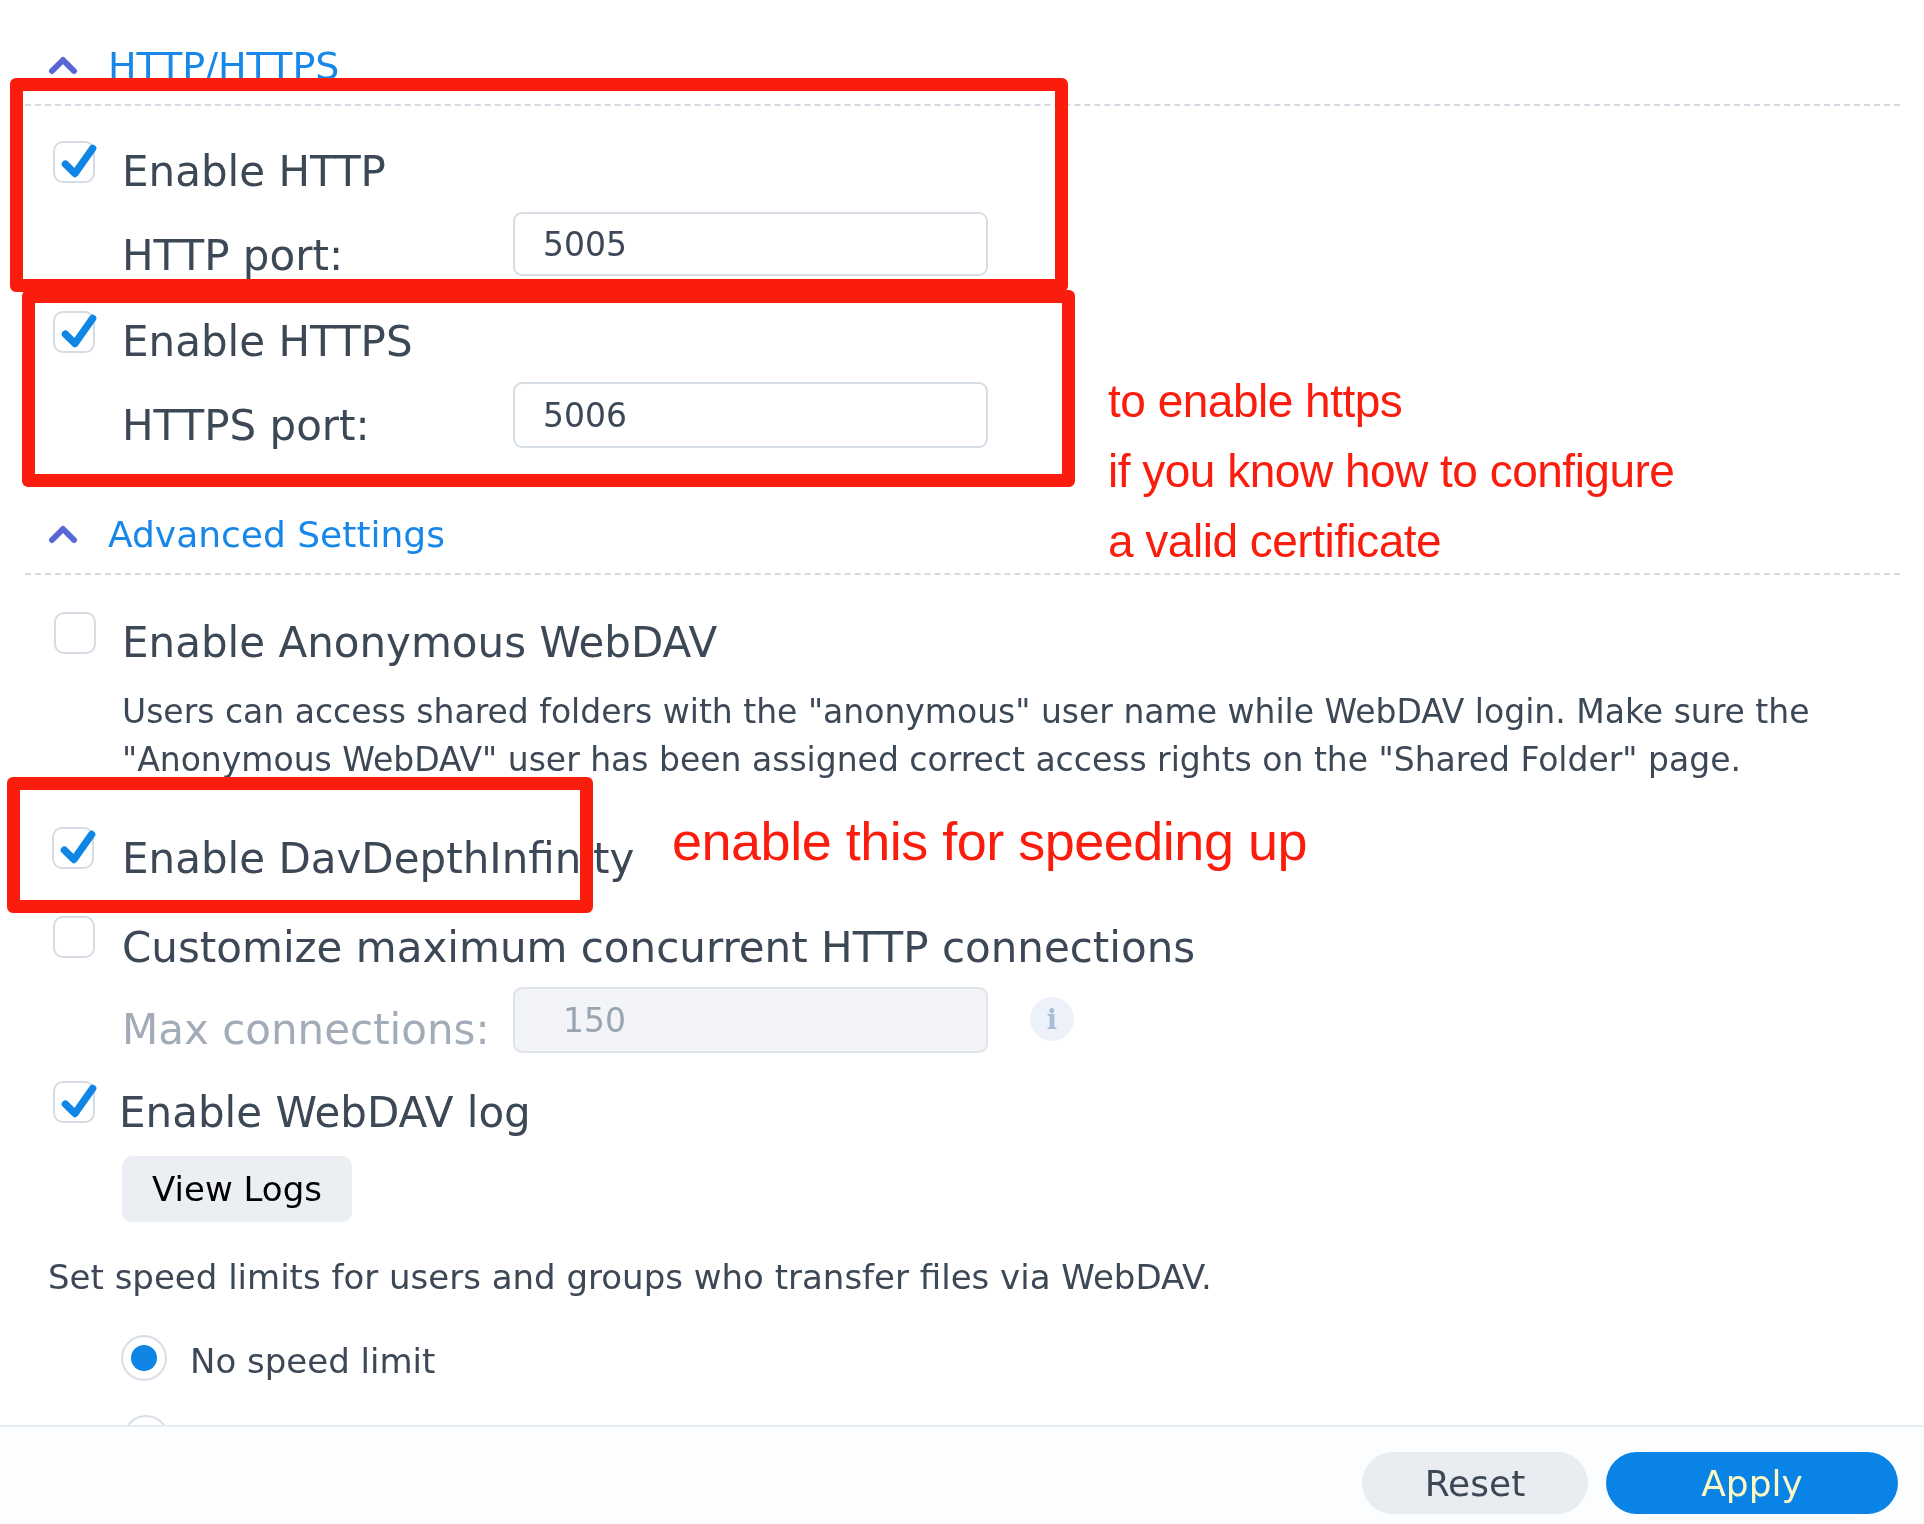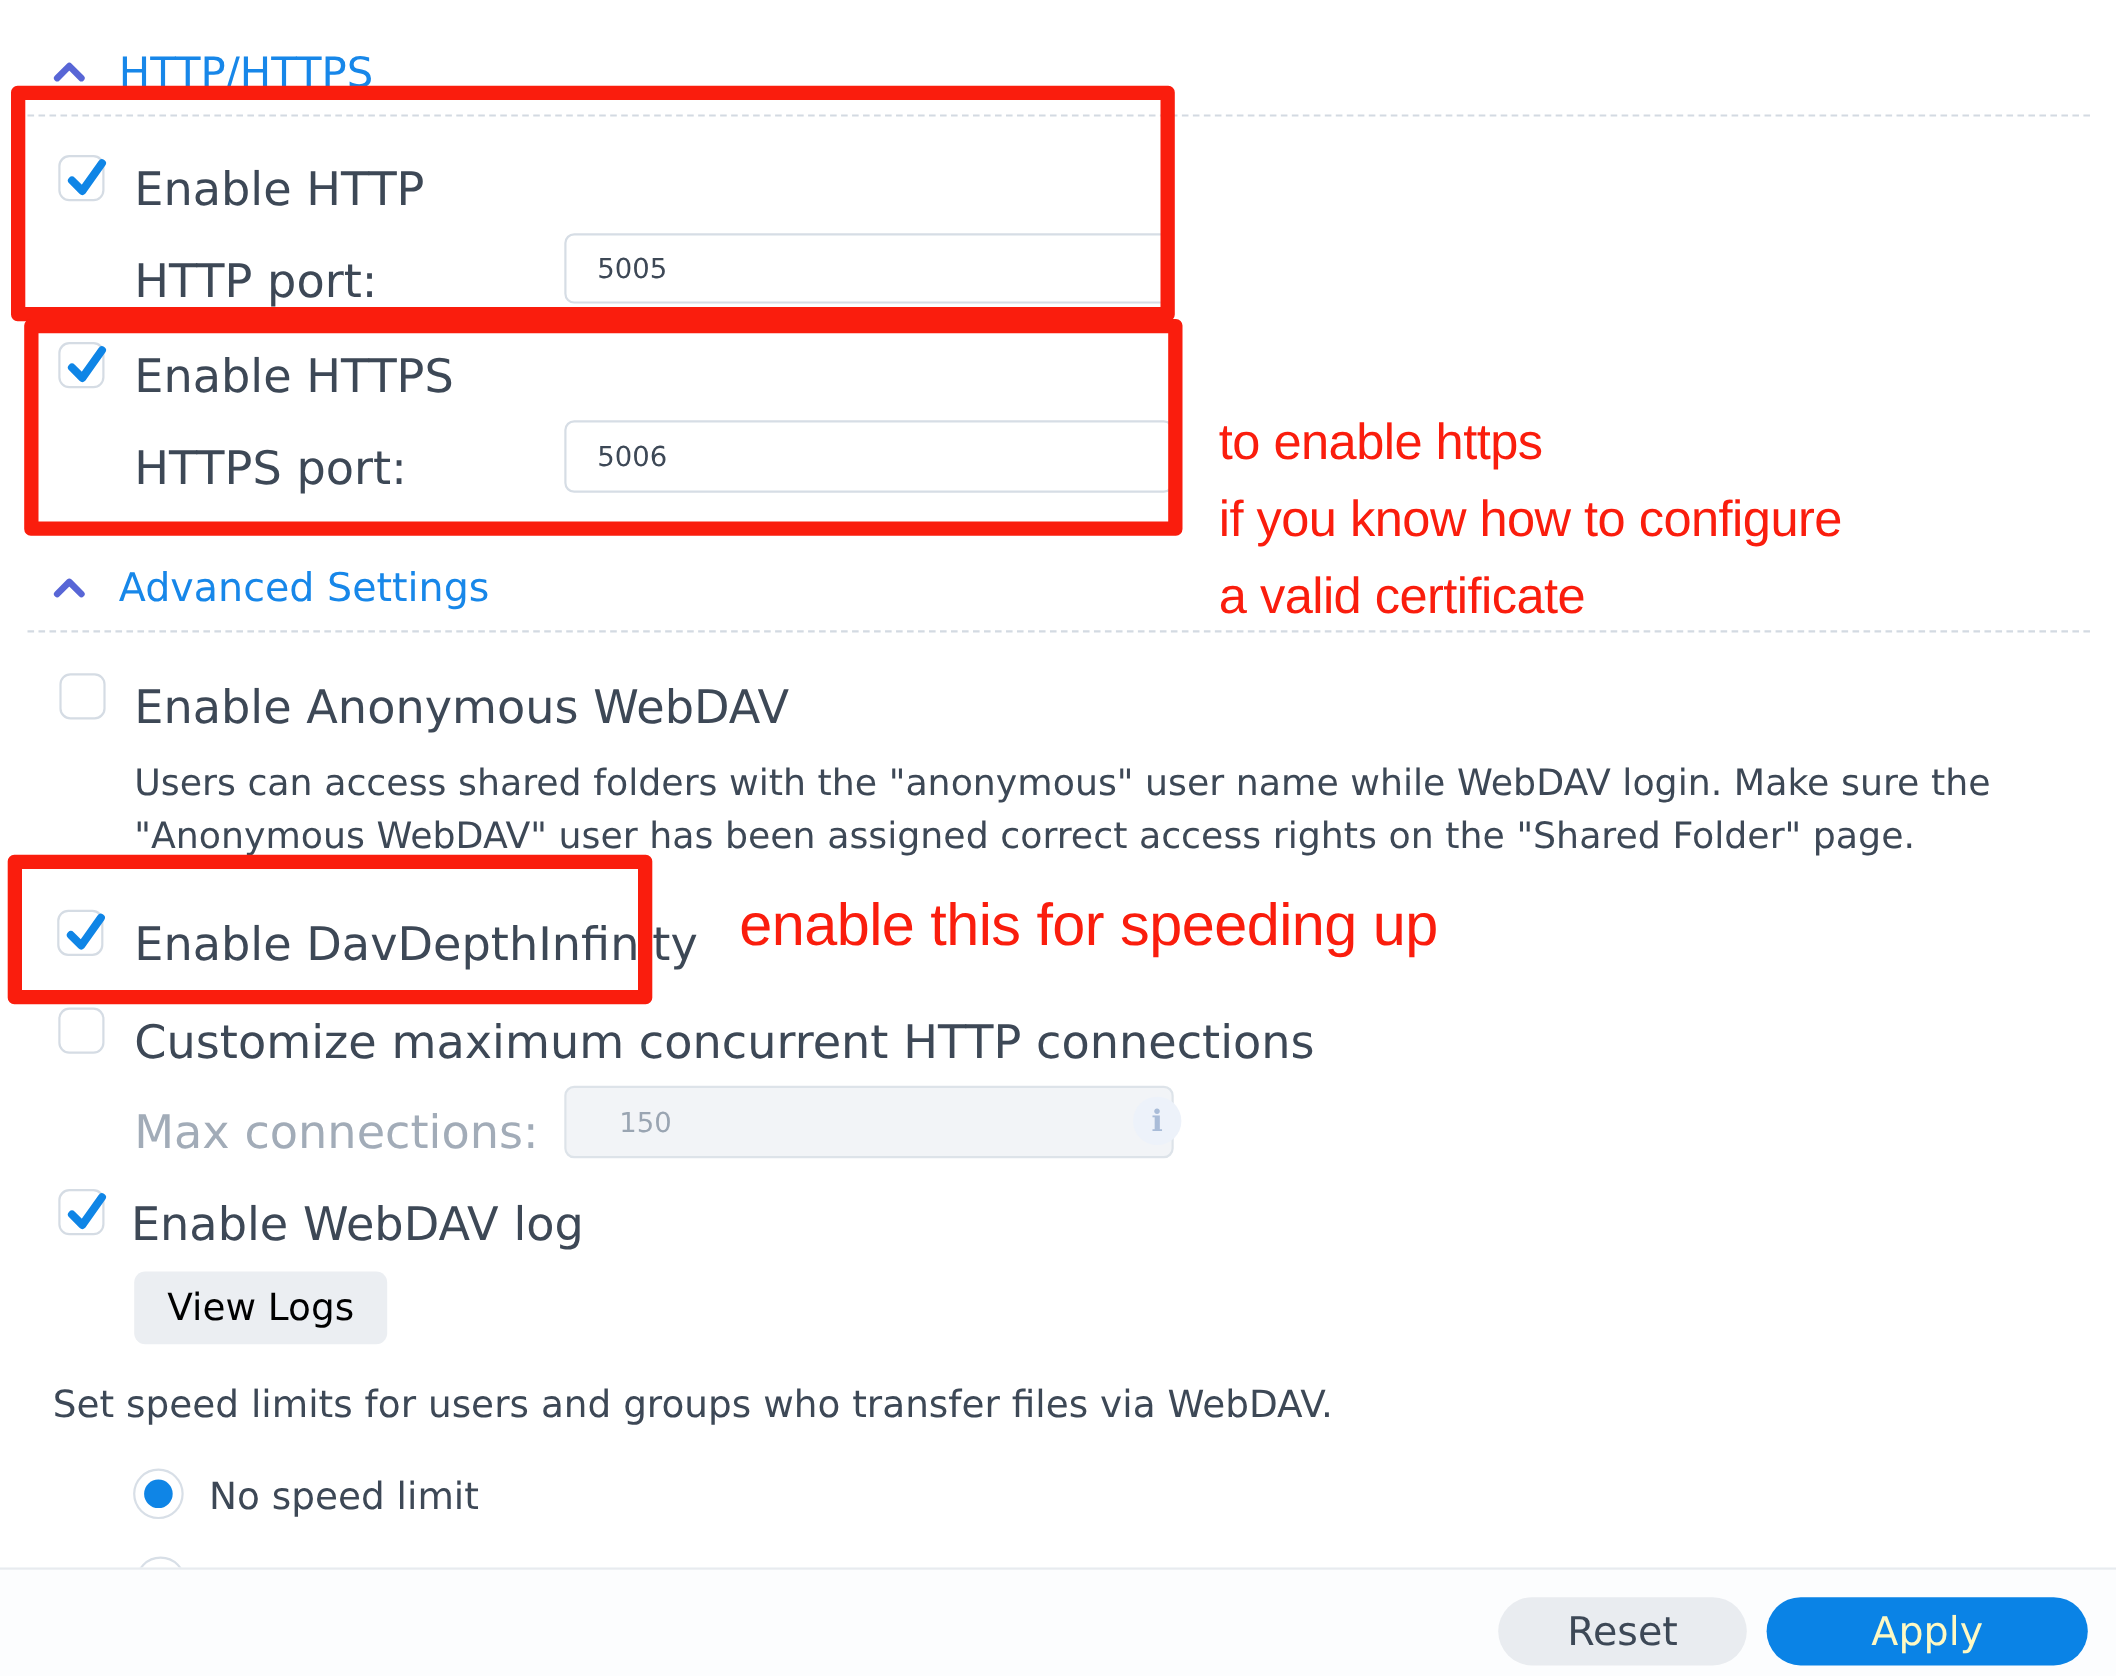--- a/index.html
+++ b/index.html
@@ -23,23 +23,23 @@
   .cb{position:absolute;width:42px;height:42px;background:#fff;border:2px solid #d5dce4;border-radius:10px;box-sizing:border-box;}
   .cb svg{position:absolute;left:1px;top:-3px;width:44px;height:44px;}
   
   .radio{position:absolute;width:46px;height:46px;border:2px solid #d8dfe7;border-radius:50%;background:#fff;box-sizing:border-box;}
   .radio .dot{position:absolute;left:50%;top:50%;width:26px;height:26px;margin:-13px 0 0 -13px;border-radius:50%;background:#0f85e6;}
   
   .lbl{position:absolute;font-size:42px;color:#3d4856;white-space:nowrap;}
   .lbl.muted{color:#a2acb8;}
   .para{position:absolute;left:122px;top:688px;font-size:33px;line-height:48px;color:#3d4856;white-space:nowrap;}
   
-  .field{position:absolute;left:513px;width:554px;height:64px;box-sizing:border-box;
+  .field{position:absolute;left:513px;width:475px;height:64px;box-sizing:border-box;
     border:2px solid #d6dde5;border-radius:9px;background:#fff;color:#3d4856;
-    font-family:inherit;font-size:25px;padding:0 0 0 28px;outline:none;}
+    font-family:inherit;font-size:33px;padding:0 0 0 28px;outline:none;}
   .field.disabled{background:#f2f4f7;border-color:#dde3e9;color:#9aa5b2;}
   
   .info{position:absolute;left:1030px;top:997px;width:44px;height:44px;border-radius:50%;
     background:#edf2fa;color:#a9bcd8;display:flex;align-items:center;justify-content:center;
     font-family:"DejaVu Serif",serif;font-weight:700;font-size:27px;}
   
   .btn{display:flex;align-items:center;justify-content:center;box-sizing:border-box;cursor:pointer;border:none;}
   .btn.viewlogs{position:absolute;left:122px;top:1156px;width:230px;height:66px;border-radius:10px;
     background:#ebeef2;color:#000000;font-size:34px;font-family:inherit;}
   .btn.reset{position:absolute;left:1362px;top:25px;width:226px;height:62px;border-radius:31px;

